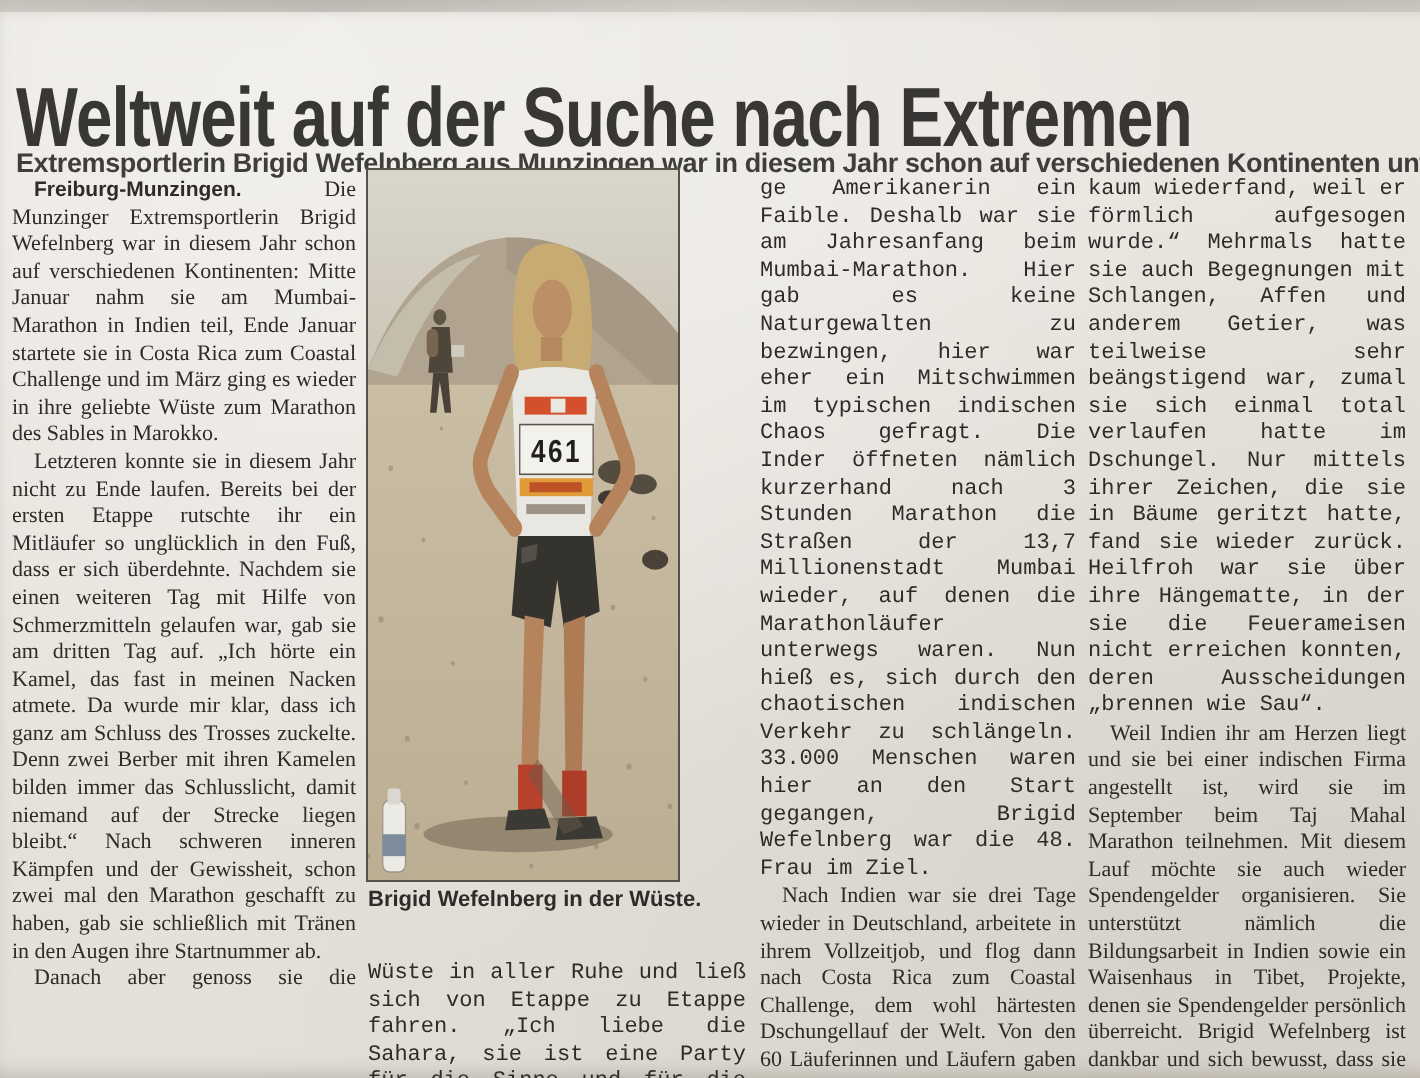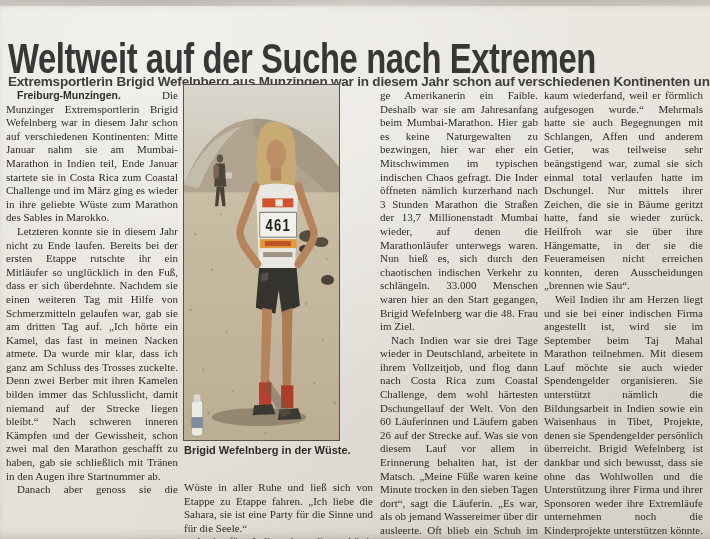--- a/index.html
+++ b/index.html
@@ -28,21 +28,21 @@
     transform:scaleX(.78);transform-origin:left top;white-space:nowrap;
   }
   .subheadline{
     position:absolute;left:8px;top:63px;width:702px;
     font-family:"Liberation Sans", sans-serif;font-weight:700;
     font-size:13.5px;letter-spacing:-0.2px;color:#403e3b;white-space:nowrap;
   }
   .col{position:absolute;top:89px;font-size:11px;line-height:13.6px;
     text-align:justify;hyphens:auto;-webkit-hyphens:auto;}
   .col p{margin:0;text-indent:11px;}
-  .col p.cont{text-indent:0;}
+  .col p.cont{text-indent:0;font-family:Liberation Mono, monospace;}
   .col p.spread{text-align-last:justify;}
   .dateline{font-family:"Liberation Sans", sans-serif;font-weight:700;font-size:10.5px;}
   #col1{left:6px;width:172px;height:448px;}
   #col3{left:380px;width:158px;height:448px;}
   #col4{left:544px;width:159px;height:448px;}
   .photo-wrap{position:absolute;left:183px;top:84px;width:157px;height:357px;
     border:1px solid #56524a;box-sizing:border-box;background:#cdc7ba;}
   .photo-wrap svg{display:block;width:100%;height:100%;}
   .caption{position:absolute;left:184px;top:444px;width:189px;
     font-family:"Liberation Sans", sans-serif;font-weight:700;

